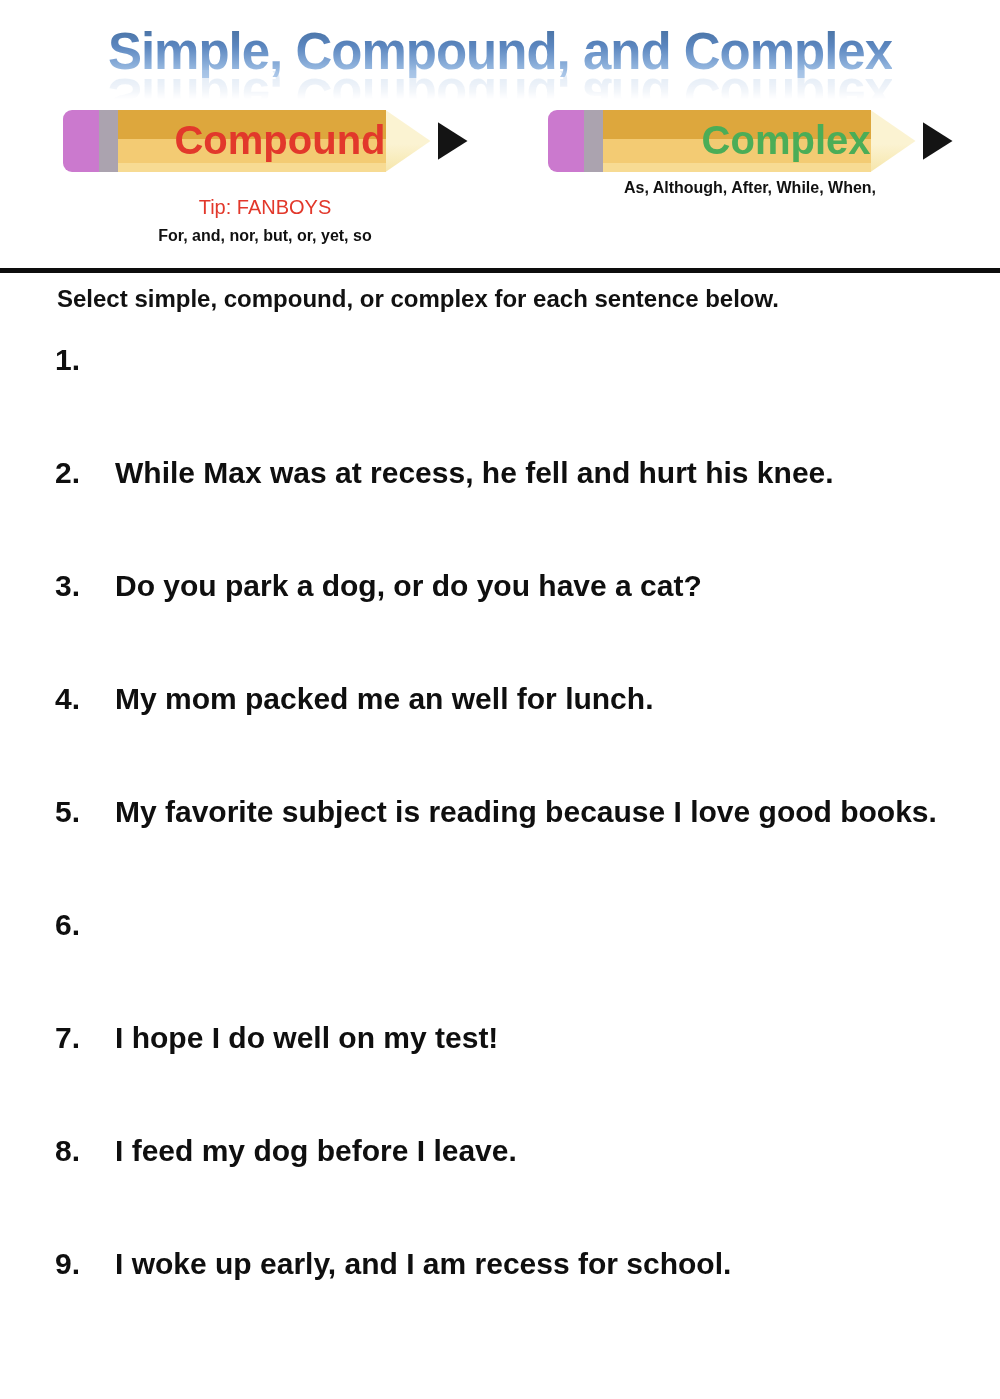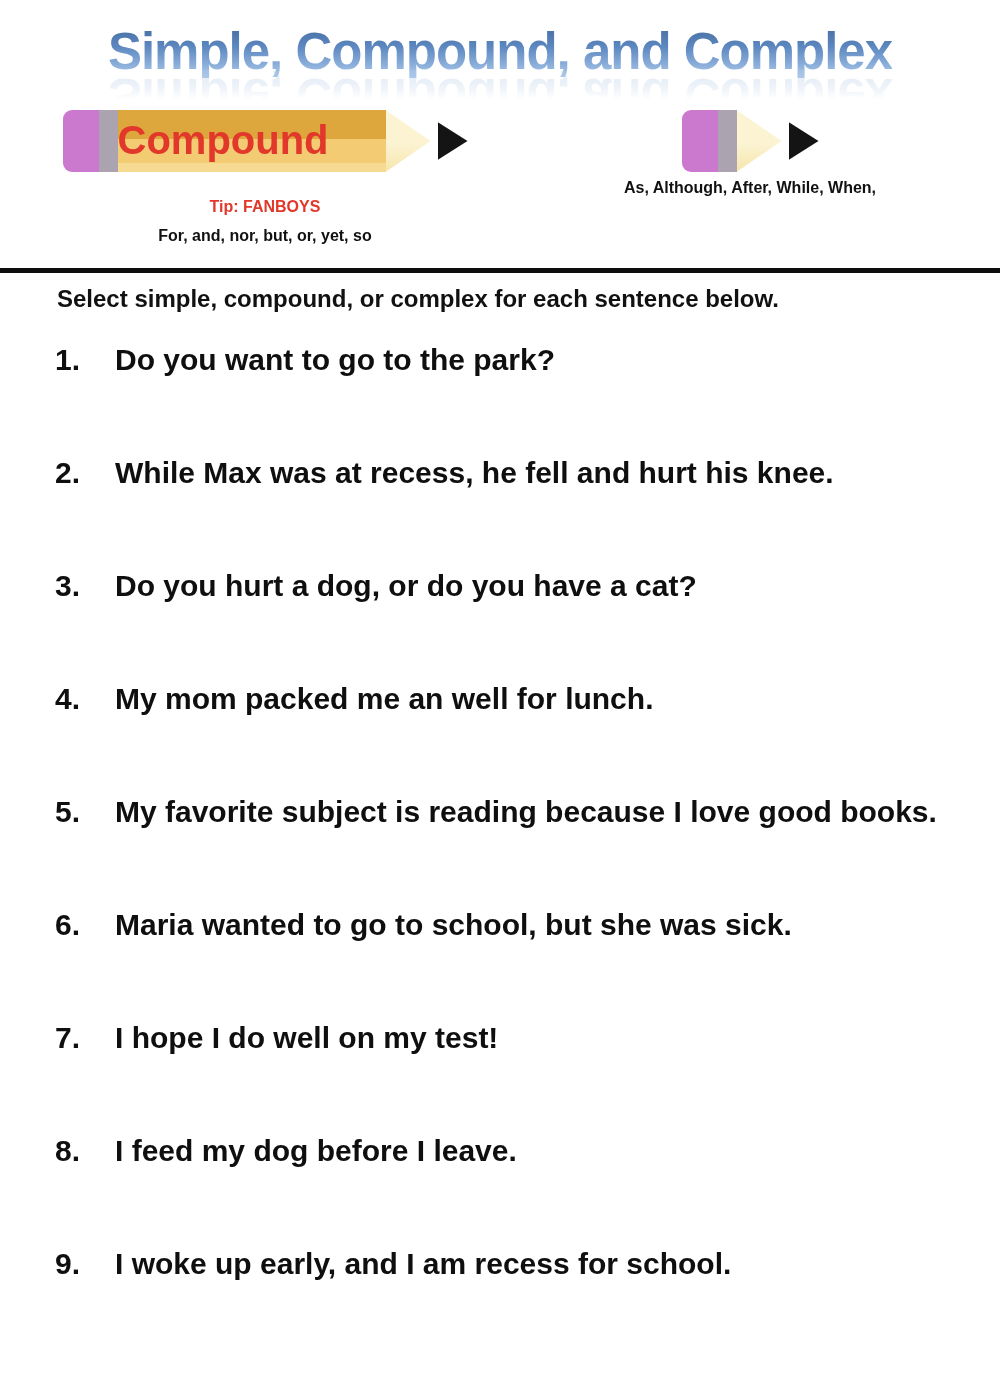--- a/index.html
+++ b/index.html
@@ -48,39 +48,39 @@
   .pencil { display:flex; align-items:center; height:62px; }
   .pencil-eraser {
     width:36px; height:62px;
     background:#cb79ce;
     border-radius:9px 0 0 9px;
   }
   .pencil-ferrule { width:19px; height:62px; background:#aba3af; }
   .pencil-body {
     width:268px; height:62px;
     background:linear-gradient(180deg,#dda73d 0%, #dda73d 47%, #f3cb73 47%, #f3cb73 86%, #f7db93 86%, #f7db93 100%);
-    display:flex; align-items:center; justify-content:flex-start;
+    display:flex; align-items:center; justify-content:flex-end;
   }
   .pencil-label {
     font-size:40px; font-weight:bold; letter-spacing:0px;
     transform:translateY(-1px);
   }
   .pencil-tip {
     width:45px; height:62px;
     background:linear-gradient(180deg,#fbf3d2 0%, #fbf3d2 55%, #f6e6ab 100%);
     clip-path:polygon(0 0, 100% 50%, 0 100%);
   }
   .pencil-point {
     width:30px; height:38px;
     margin-left:7px;
     background:#141414;
     clip-path:polygon(0 0, 100% 50%, 0 100%);
   }
 
-  .tip-title { margin-top:22px; font-size:16px; font-weight:bold; line-height:26px; }
+  .tip-title { margin-top:22px; font-size:20px; font-weight:normal; line-height:26px; }
   .tip-line  { font-size:16px; font-weight:bold; color:#111111; line-height:32px; }
 
   .c-red   { color:#e2382b; }
   .c-green { color:#4bad57; }
 
   
   .divider { margin-top:16px; height:5px; background:#0d0d0d; }
   .instruction {
     margin:11px 17px 0 57px;
     font-size:24px; font-weight:bold; color:#111111; line-height:30px;
@@ -123,62 +123,63 @@
         <div class="pencil-point"></div>
       </div>
       <div class="tip-title c-red">Tip: FANBOYS</div>
       <div class="tip-line">For, and, nor, but, or, yet, so</div>
     </div>
 
     <div class="pencil-col">
       <div class="pencil">
         <div class="pencil-eraser"></div>
         <div class="pencil-ferrule"></div>
+        <div class="pencil-body">
+          <span class="pencil-label c-green">Complex</span>
+        </div>
         <div class="pencil-tip"></div>
         <div class="pencil-point"></div>
       </div>
       <div class="tip-line">As, Although, After, While, When,</div>
     </div>
 
   </div>
 
   <div class="divider"></div>
 
   <div class="instruction">Select simple, compound, or complex for each sentence below.</div>
 
   <div class="sentences">
 
     <div class="sentence-row">
       <span class="sentence-number">1.</span>
-      <span class="sentence-text">Do you want to go to the park?</span>
     </div>
 
     <div class="sentence-row">
       <span class="sentence-number">2.</span>
       <span class="sentence-text">While Max was at recess, he fell and hurt his knee.</span>
     </div>
 
     <div class="sentence-row">
       <span class="sentence-number">3.</span>
-      <span class="sentence-text">Do you hurt a dog, or do you have a cat?</span>
+      <span class="sentence-text">Do you park a dog, or do you have a cat?</span>
     </div>
 
     <div class="sentence-row">
       <span class="sentence-number">4.</span>
       <span class="sentence-text">My mom packed me an well for lunch.</span>
     </div>
 
     <div class="sentence-row">
       <span class="sentence-number">5.</span>
       <span class="sentence-text">My favorite subject is reading because I love good books.</span>
     </div>
 
     <div class="sentence-row">
       <span class="sentence-number">6.</span>
-      <span class="sentence-text">Maria wanted to go to school, but she was sick.</span>
     </div>
 
     <div class="sentence-row">
       <span class="sentence-number">7.</span>
       <span class="sentence-text">I hope I do well on my test!</span>
     </div>
 
     <div class="sentence-row">
       <span class="sentence-number">8.</span>
       <span class="sentence-text">I feed my dog before I leave.</span>

